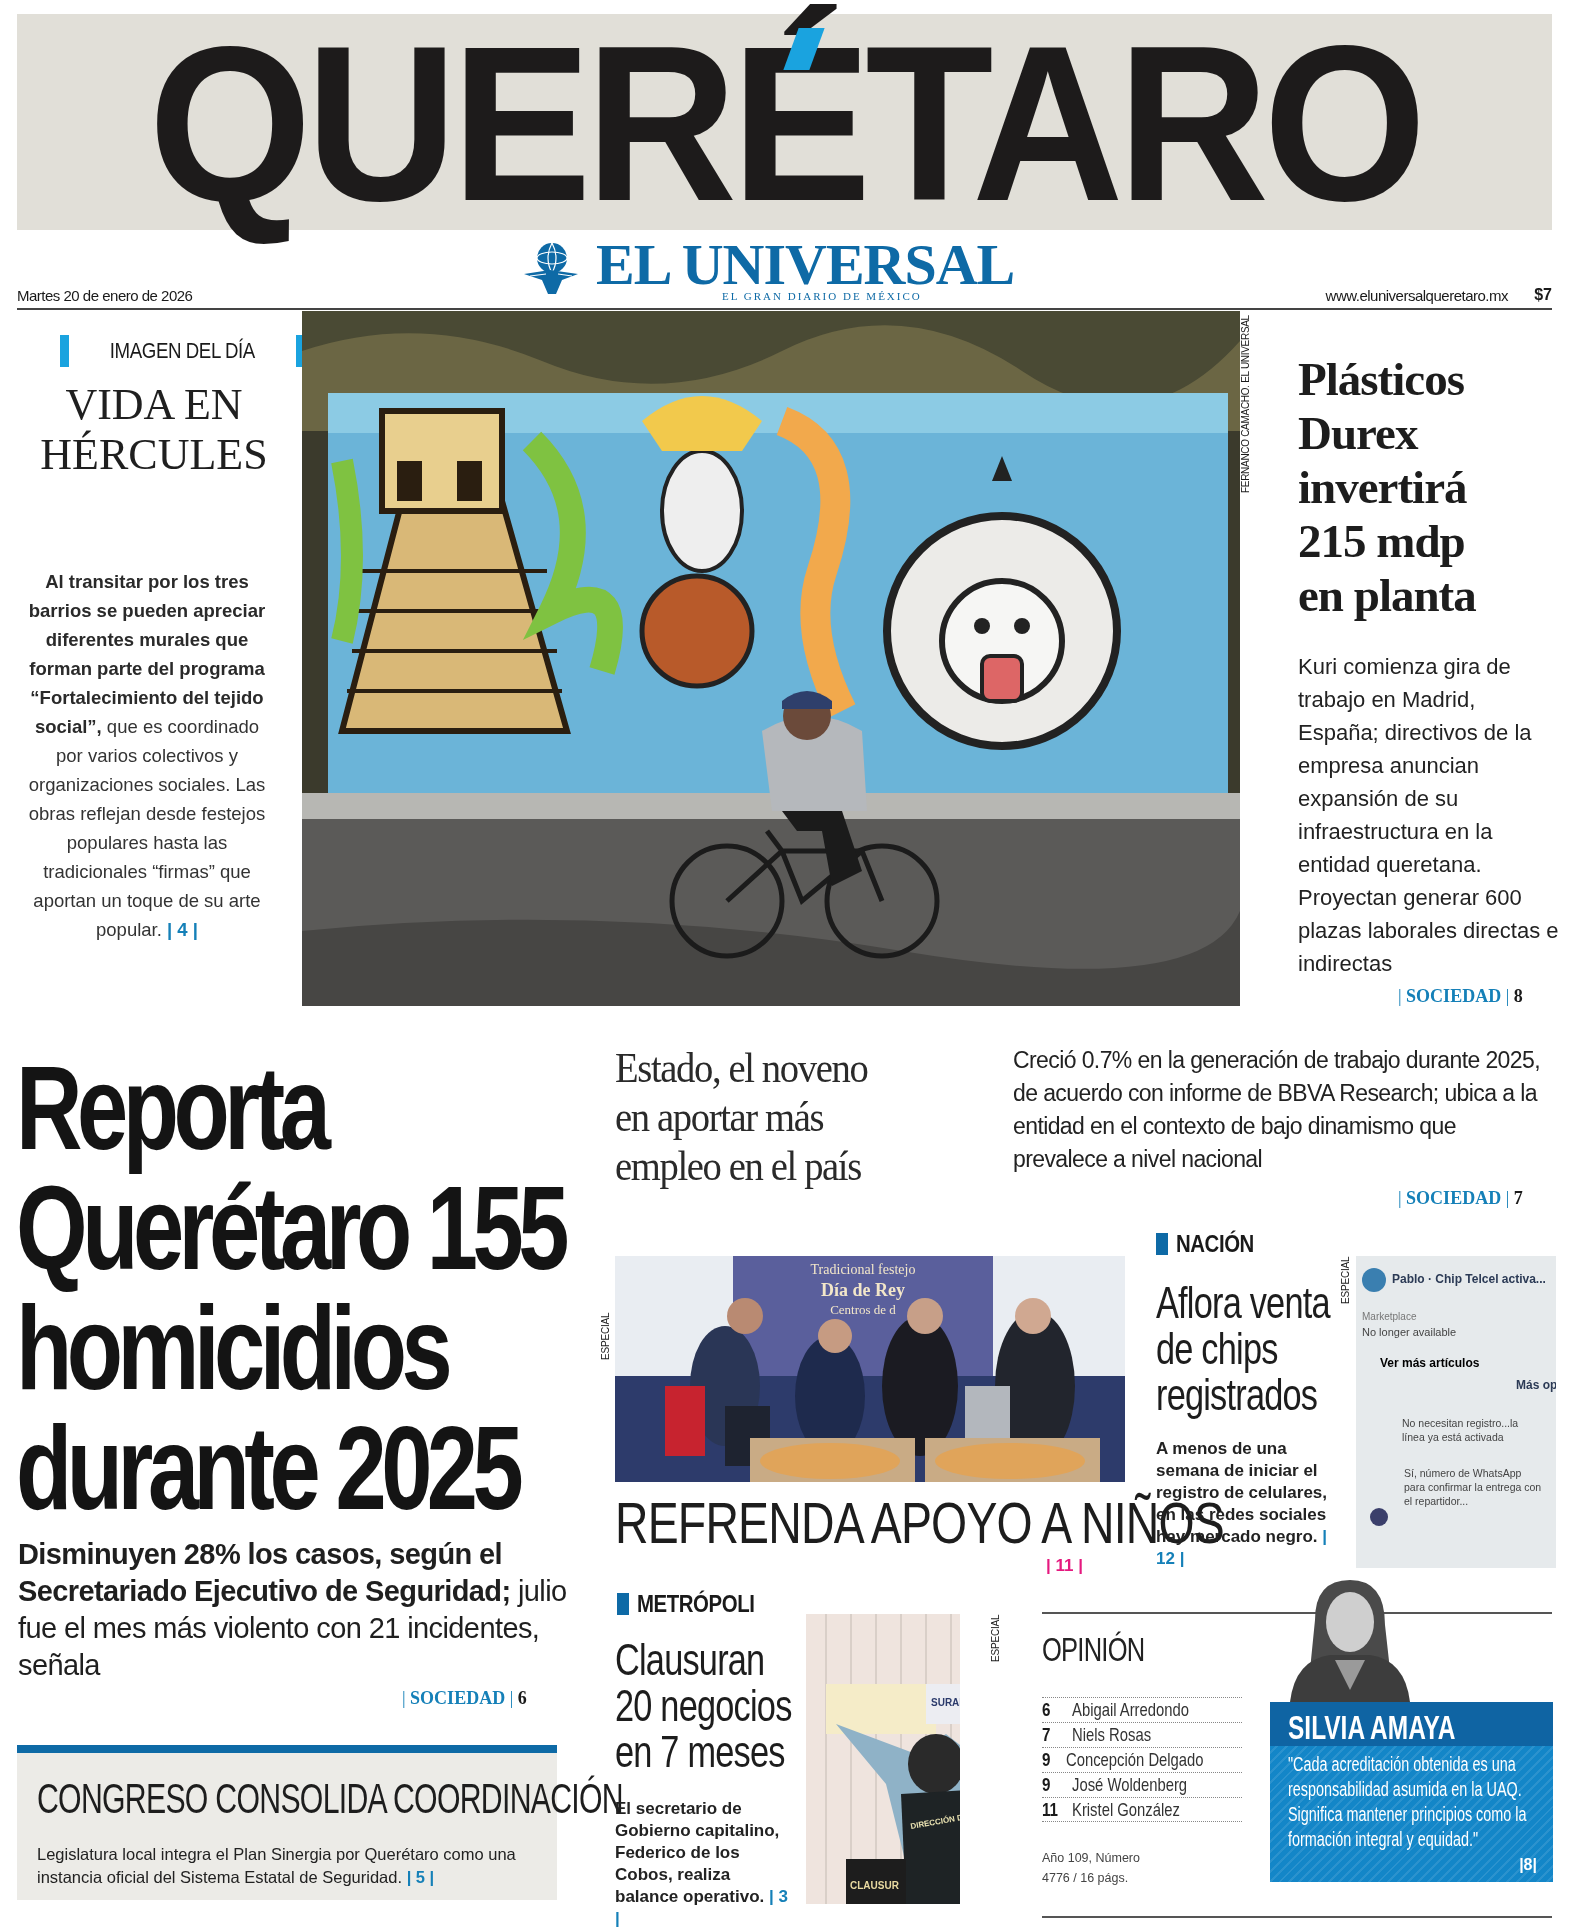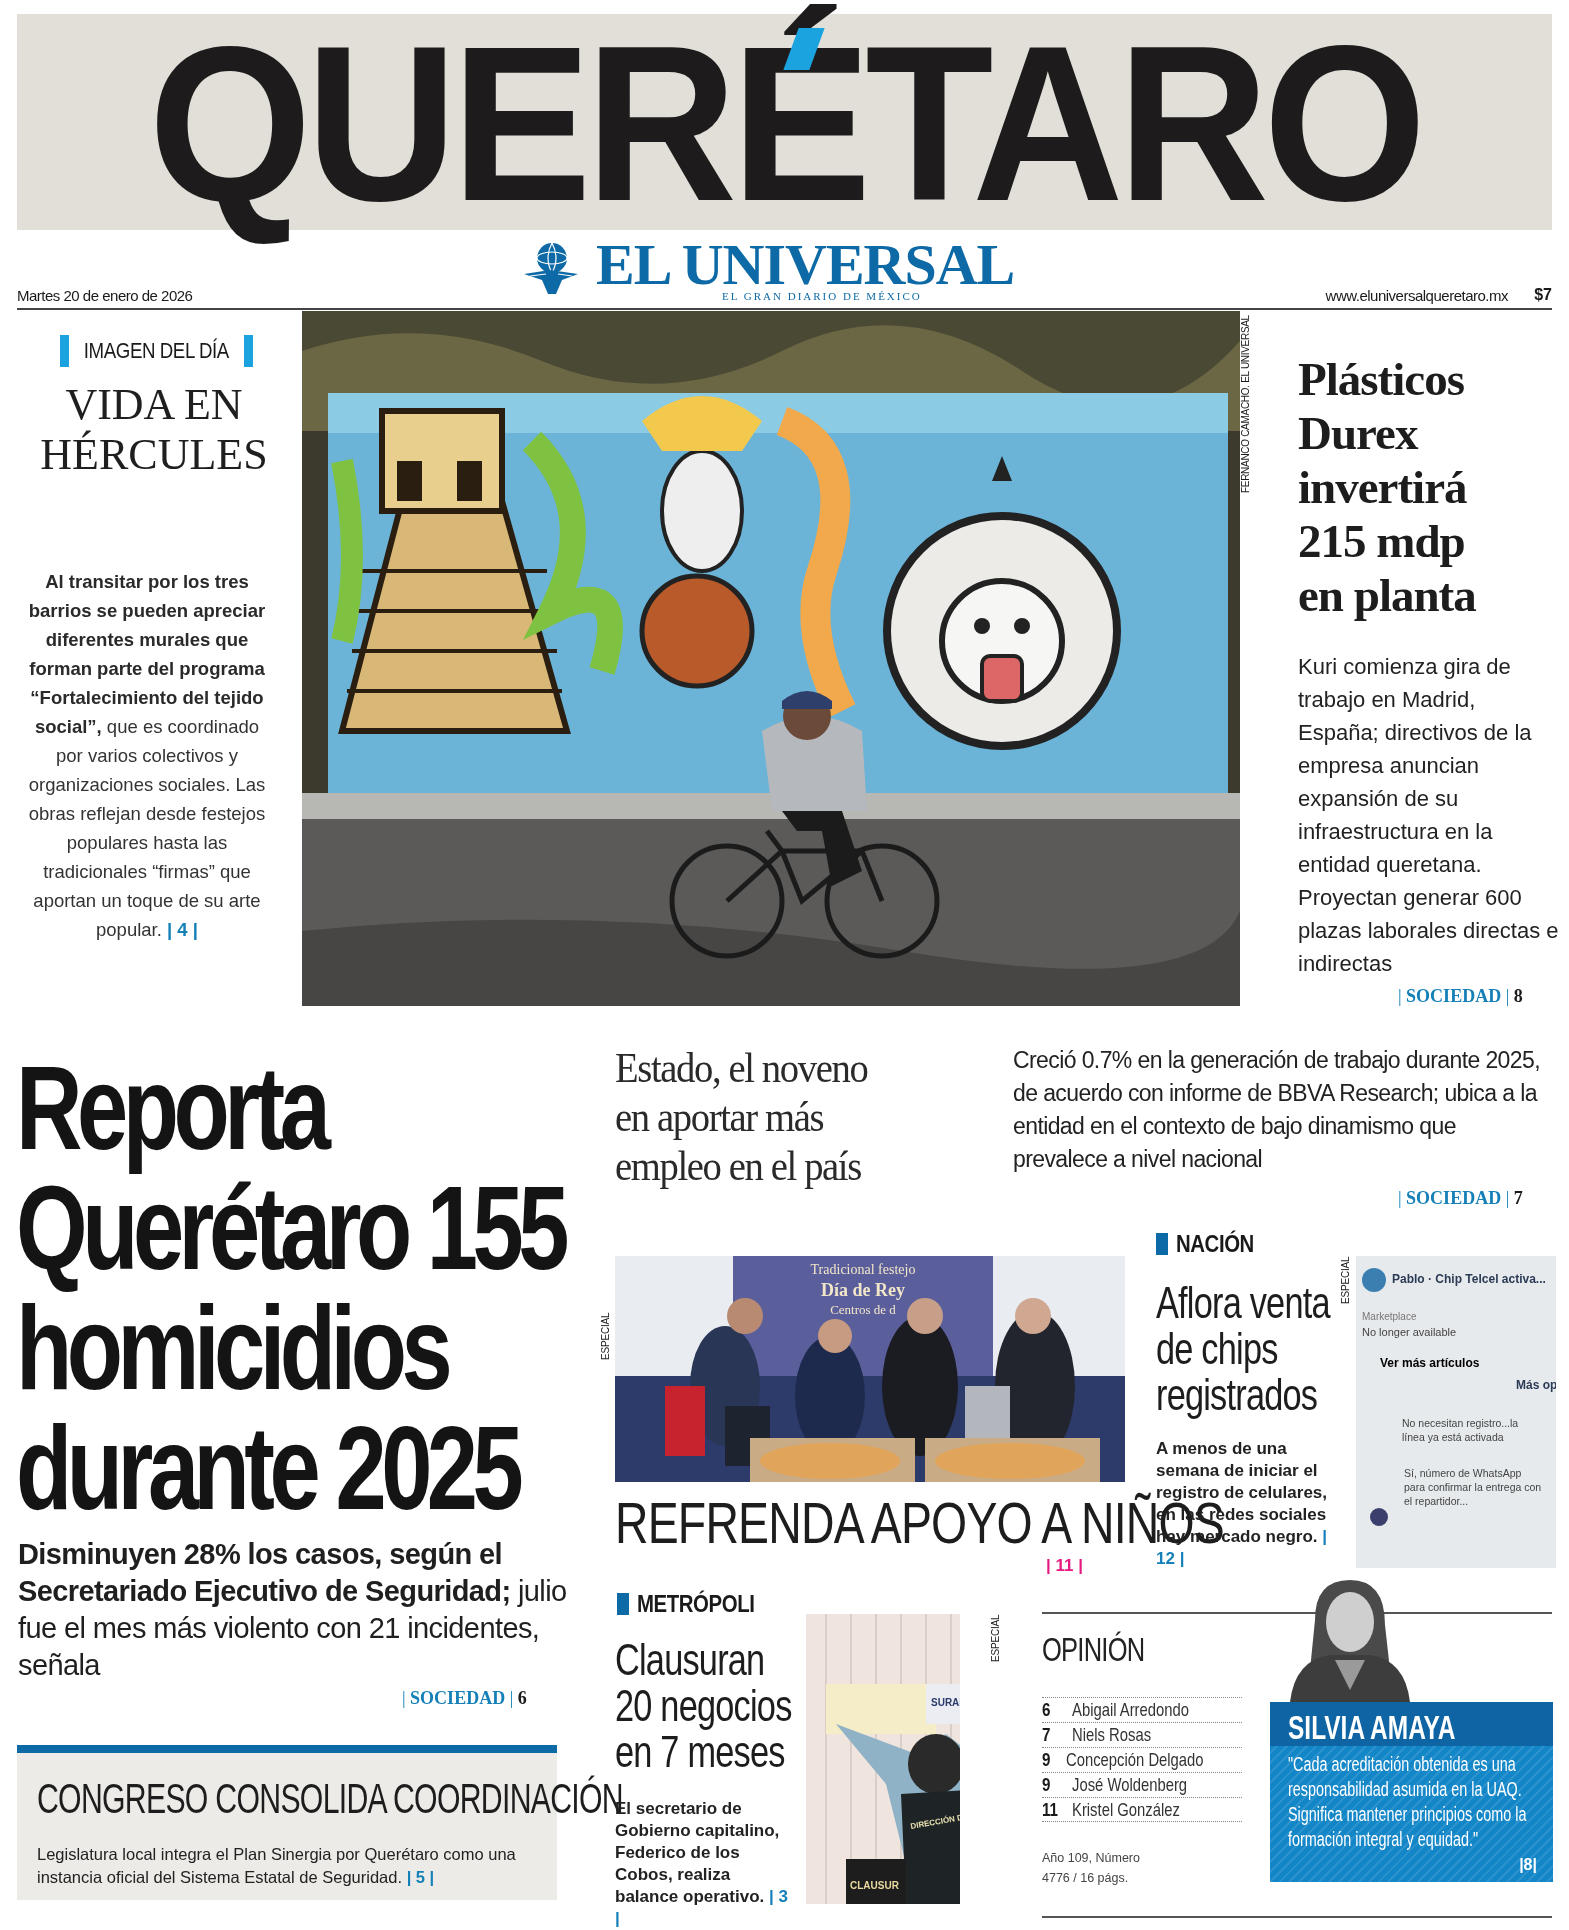--- a/index.html
+++ b/index.html
@@ -20,21 +20,21 @@
   .site { position: absolute; right: 44px; bottom: 4px; font-size: 15px; letter-spacing: -0.5px; }
   .price { position: absolute; right: 0; bottom: 4px; font-size: 16px; font-weight: 700; }
   .brand { position: absolute; left: 505px; top: 0; width: 560px; height: 68px; }
   .brand-logo { position: absolute; left: 0; top: 0; width: 58px; height: 58px; }
   .brand-name { position: absolute; left: 74px; top: -4px; font-family: "Liberation Serif", serif;
     font-weight: 700; font-size: 58px; color: #0e6aa6; letter-spacing: -1px; line-height: 62px; }
   .brand-tag { position: absolute; left: 200px; top: 52px; font-family: "Liberation Serif", serif;
     font-size: 11px; letter-spacing: 2px; color: #0e6aa6; }
 
   
-  .kicker-wrap { left: 60px; top: 336px; height: 30px; display: flex; align-items: center; gap: 2px; }
+  .kicker-wrap { left: 60px; top: 336px; height: 30px; display: flex; align-items: center; gap: 28px; }
   .kicker-bar { width: 9px; height: 32px; background: #1aa3df; }
   .kicker-text { font-size: 22px; letter-spacing: -0.5px; transform: scaleX(0.85); }
   .lead-head { left: 14px; top: 380px; width: 280px; text-align: center; font-family: "Liberation Serif", serif;
     font-size: 44px; line-height: 50px; color: #1f1f1f; }
   .lead-body { left: 20px; top: 567px; width: 254px; text-align: center; font-size: 18.5px; line-height: 29px; color: #333; }
   .lead-body b { color: #2a2a2a; }
   .pg-ref { color: #1580b8; font-weight: 700; }
 
   
   .main-photo { left: 302px; top: 311px; width: 938px; height: 695px; overflow: hidden; }

